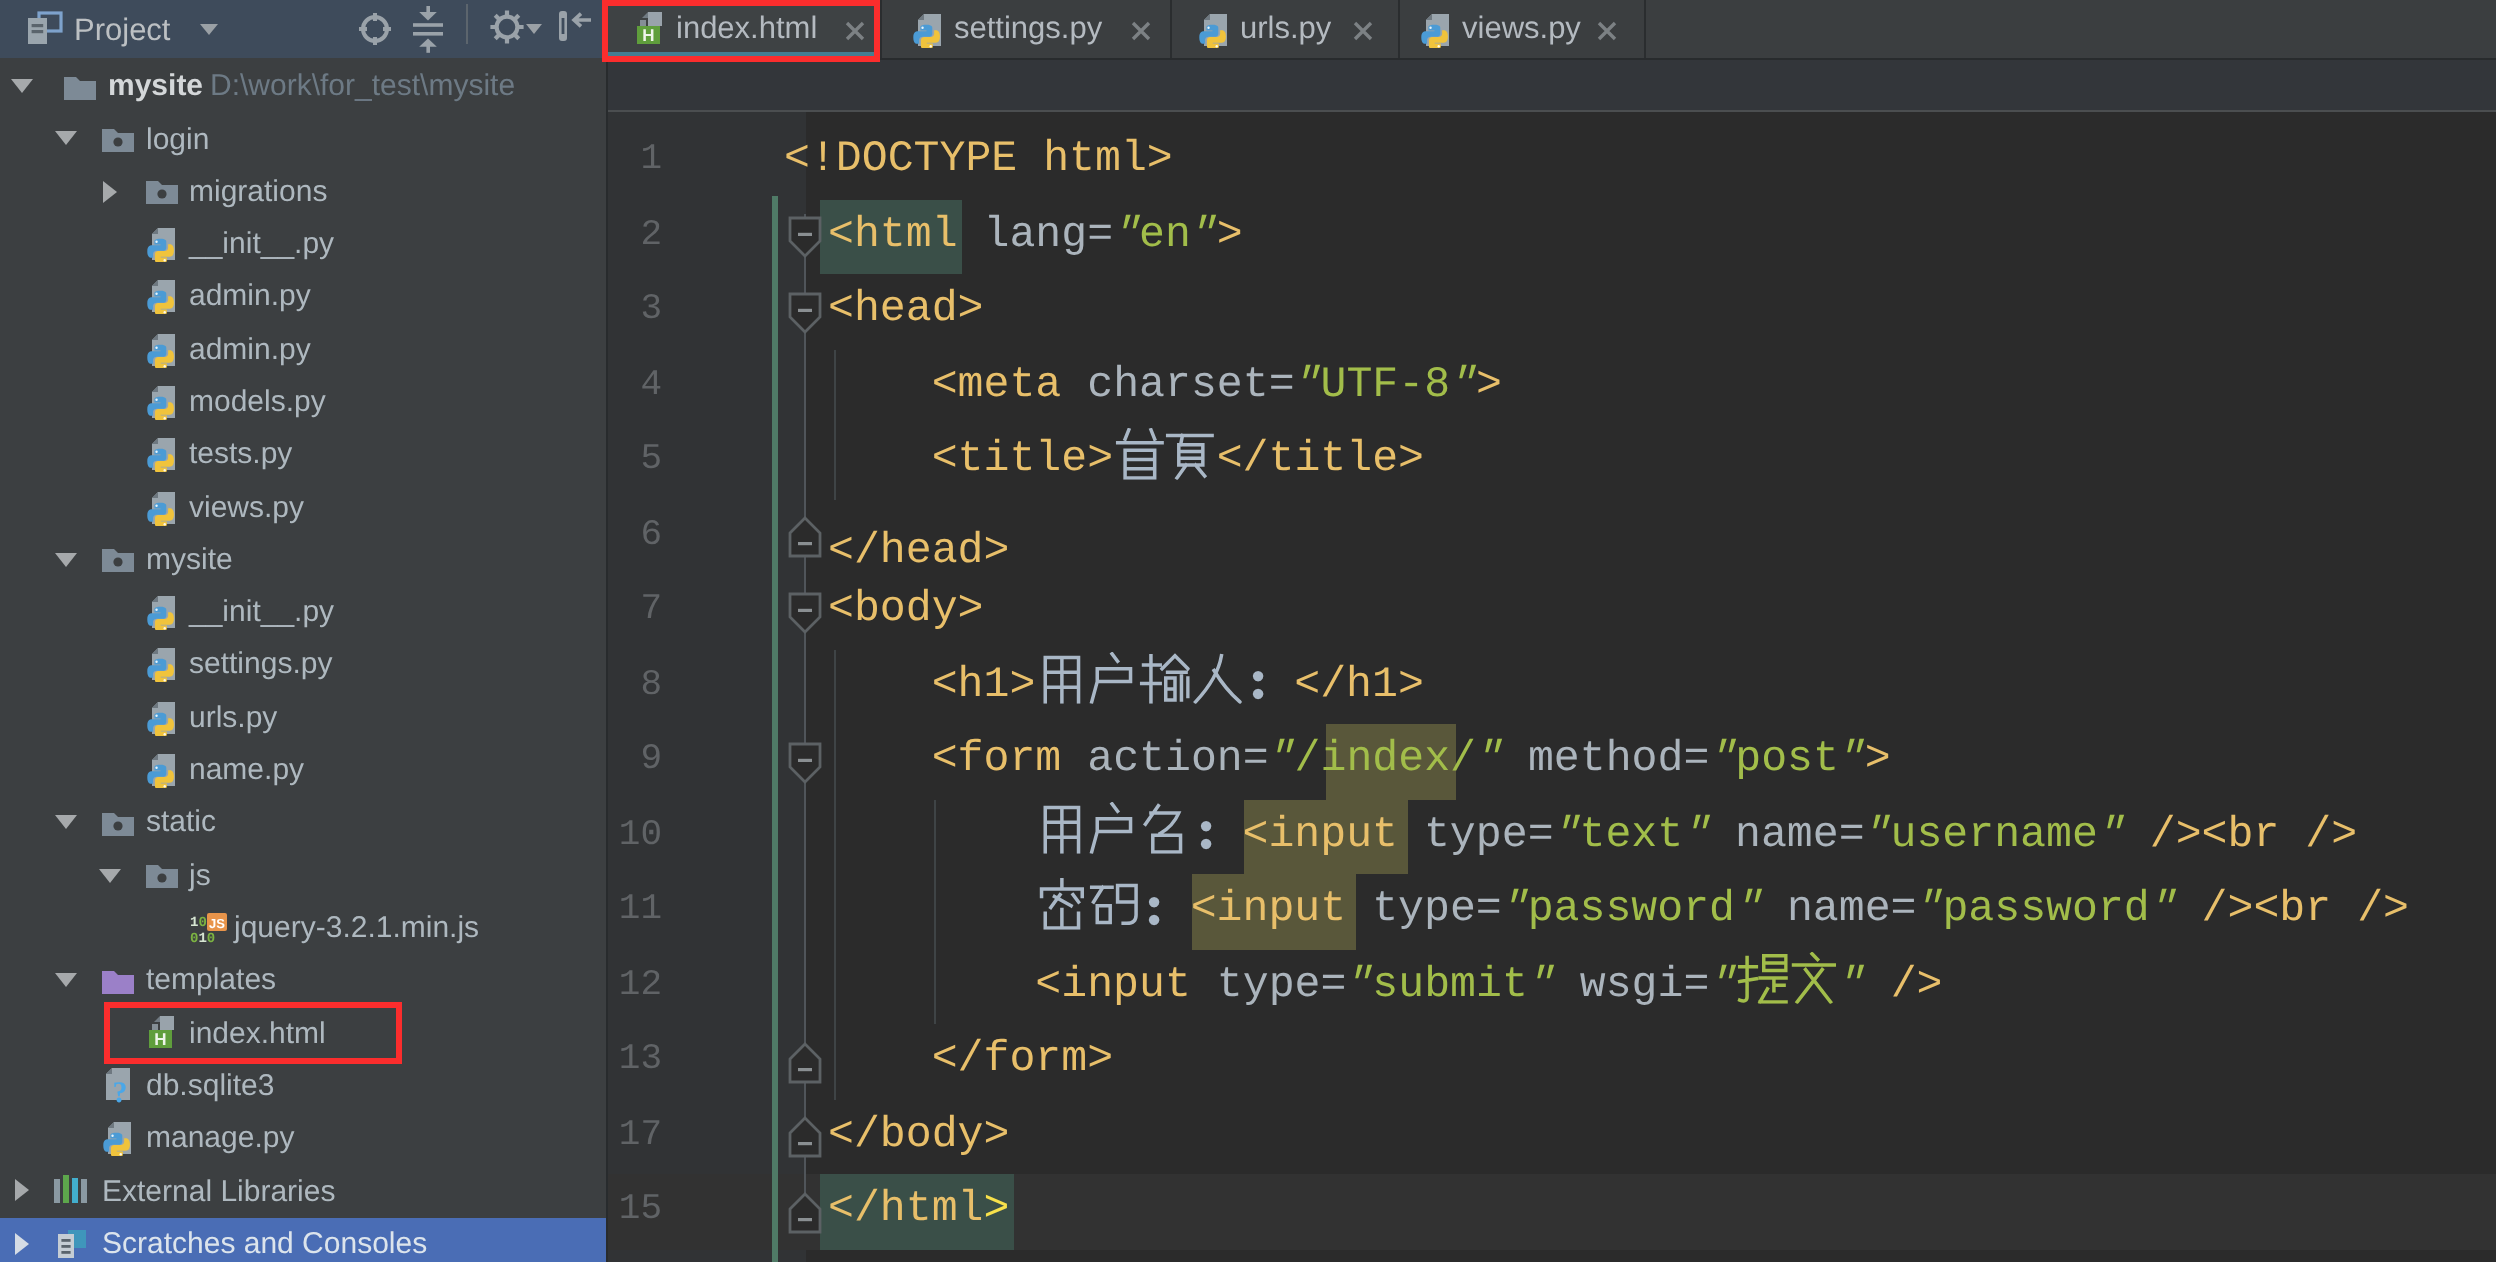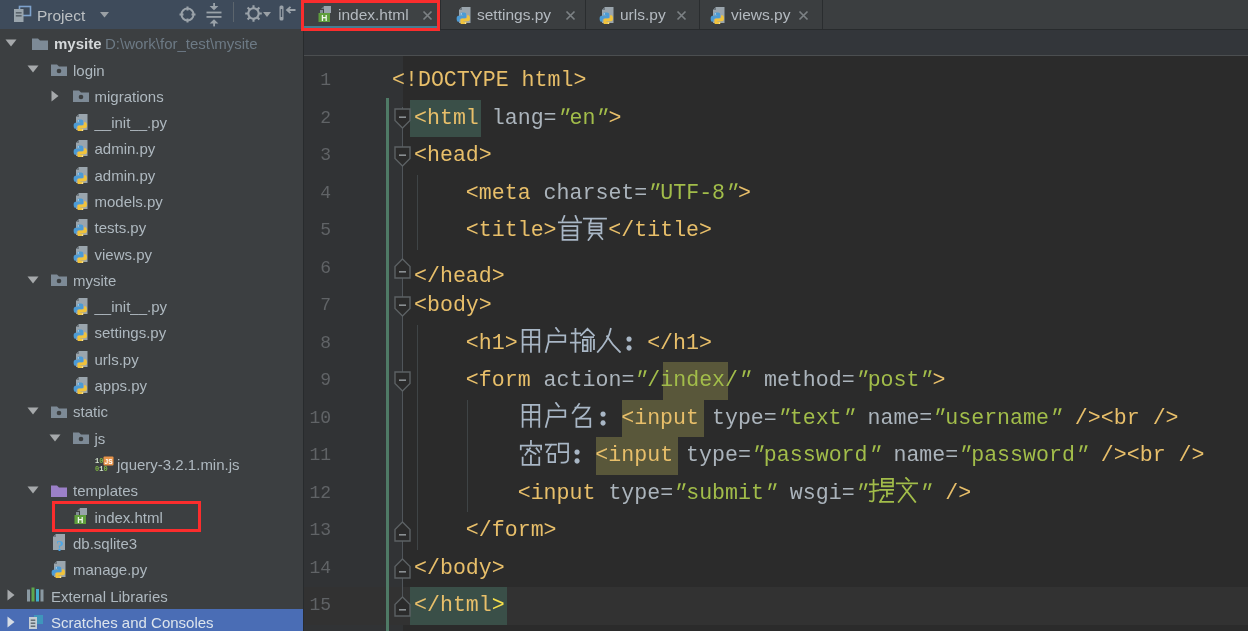--- a/index.html
+++ b/index.html
@@ -195,21 +195,21 @@
 <svg class="abs" style="left:72px;top:376.05px" width="18" height="18" viewBox="0 0 18 18">
 <path d="M7,1 H15.5 V17 H4 V4 Z" fill="#9aa5ad"></path>
 <path d="M7,1 V4 H4 Z" fill="#6e7880"></path>
 <g transform="translate(-0.6,-4.4) scale(1.32)">
       <path d="M6.6,8.2 c-2.4,0 -2.2,1.0 -2.2,1.0 v1.1 h2.3 v0.35 H3.3 c0,0 -1.6,-0.2 -1.6,2.3 c0,2.5 1.4,2.4 1.4,2.4 h0.8 v-1.2 c0,0 -0.1,-1.4 1.4,-1.4 h2.3 c0,0 1.3,0 1.3,-1.3 V9.3 c0,0 0.2,-1.1 -2.3,-1.1 Z" fill="#4b9bd5"></path>
 <circle cx="5.2" cy="9.3" r="0.45" fill="#e8f4fa"></circle>
 <path d="M6.9,17.4 c2.4,0 2.2,-1.0 2.2,-1.0 v-1.1 H6.8 v-0.35 h3.4 c0,0 1.6,0.2 1.6,-2.3 c0,-2.5 -1.4,-2.4 -1.4,-2.4 h-0.8 v1.2 c0,0 0.1,1.4 -1.4,1.4 H5.9 c0,0 -1.3,0 -1.3,1.3 v2.2 c0,0 -0.2,1.1 2.3,1.1 Z" fill="#f0c33c"></path>
 <circle cx="8.3" cy="16.3" r="0.45" fill="#fdf8e8"></circle>
     </g>
 </svg>
-<div class="rowtxt" style="left:94.5px;top:385.1px">apps.py</div>
+<div class="rowtxt" style="left:94.5px;top:385.1px">name.py</div>
 <svg class="abs" style="left:27px;top:407.34999999999997px" width="12" height="8">
     <polygon points="0.5,0.5 11.5,0.5 6,7.5" fill="#a6a9ab"></polygon>
   </svg>
 <svg class="abs" style="left:50px;top:403.84999999999997px" width="18" height="15" viewBox="0 0 18 15">
 <path d="M1,2.5 H7 L9,4.5 H17 V14 H1 Z" fill="#7d8a96"></path>
     <circle cx="9" cy="9" r="2.3" fill="#3c3f41"></circle>
   </svg>
 <div class="rowtxt" style="left:73px;top:411.3px">static</div>
 <svg class="abs" style="left:49px;top:433.65px" width="12" height="8">
     <polygon points="0.5,0.5 11.5,0.5 6,7.5" fill="#a6a9ab"></polygon>
@@ -430,21 +430,21 @@
 <div class="num" style="top:174.75px">4</div>
 <div class="num" style="top:212.25px">5</div>
 <div class="num" style="top:249.75px">6</div>
 <div class="num" style="top:287.25px">7</div>
 <div class="num" style="top:324.75px">8</div>
 <div class="num" style="top:362.25px">9</div>
 <div class="num" style="top:399.75px">10</div>
 <div class="num" style="top:437.25px">11</div>
 <div class="num" style="top:474.75px">12</div>
 <div class="num" style="top:512.25px">13</div>
-<div class="num" style="top:549.75px">14</div>
+<div class="num" style="top:549.75px">17</div>
 <div class="num" style="top:587.25px">15</div>
 <div class="cl" style="left:392px;top:62.25px"><span class="t">&lt;!DOCTYPE html&gt;</span></div>
 <div class="cl" style="left:414px;top:99.75px"><span class="t">&lt;html</span> <span class="a">lang</span><span class="a">=</span><span class="v"><span class="q">"</span>en<span class="q">"</span></span><span class="t">&gt;</span></div>
 <div class="cl" style="left:414px;top:137.25px"><span class="t">&lt;head&gt;</span></div>
 <div class="cl" style="left:414px;top:174.75px">    <span class="t">&lt;meta</span> <span class="a">charset</span><span class="a">=</span><span class="v"><span class="q">"</span>UTF-8<span class="q">"</span></span><span class="t">&gt;</span></div>
 <div class="cl" style="left:414px;top:212.25px">    <span class="t">&lt;title&gt;</span><svg class="cj">
       <use href="#g_shou"></use>
     </svg><svg class="cj">
       <use href="#g_ye"></use>
     </svg><span class="t">&lt;/title&gt;</span></div>

